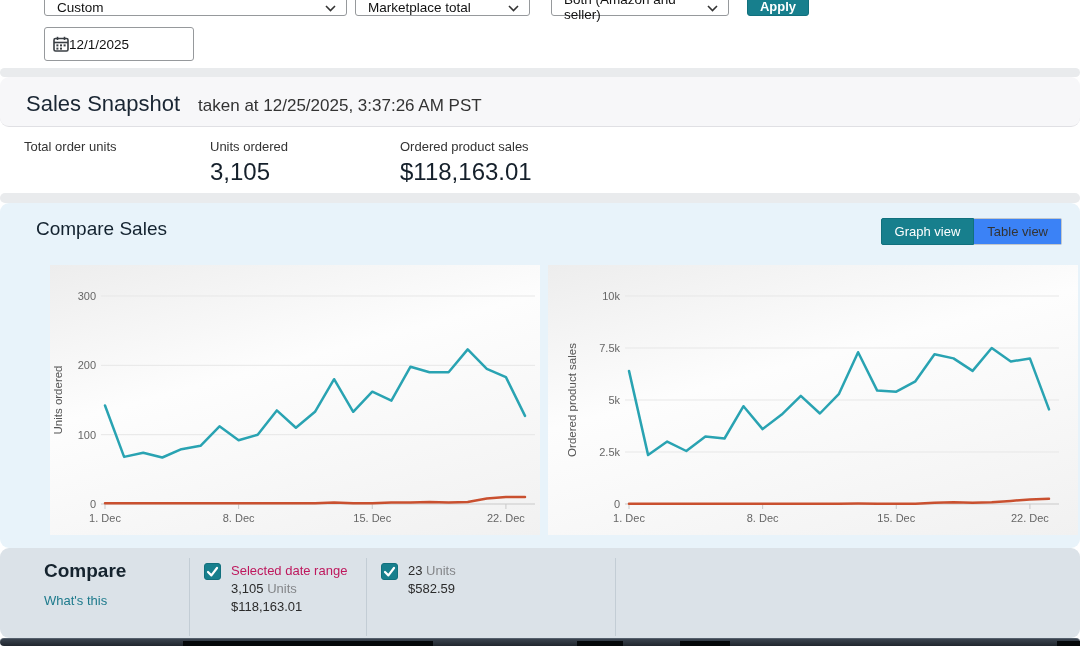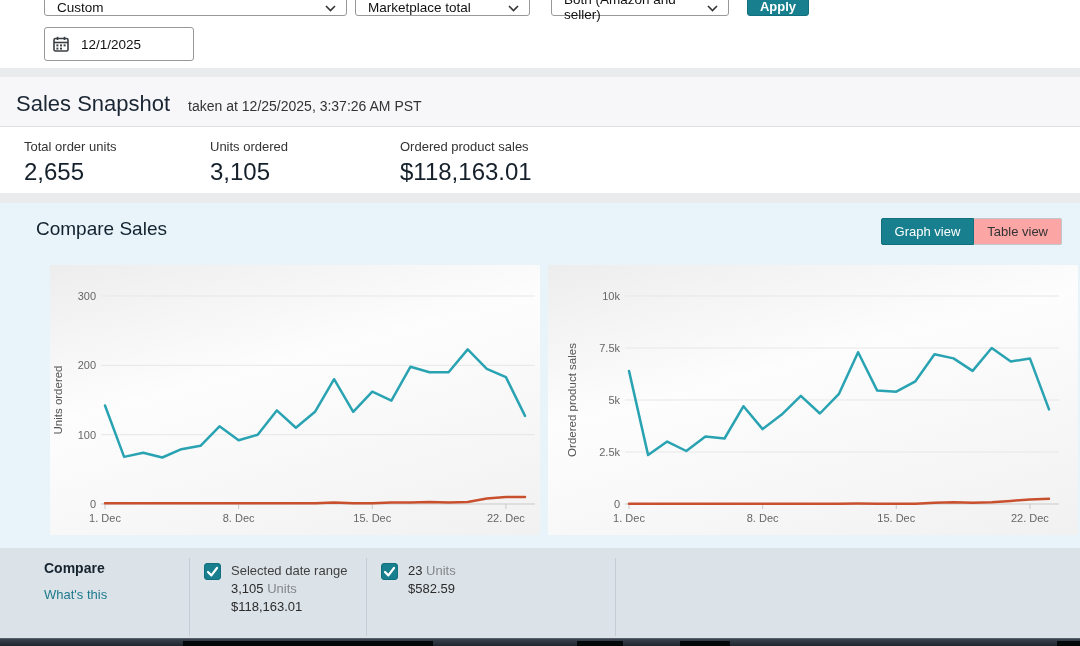--- a/index.html
+++ b/index.html
@@ -1,82 +1,82 @@
 <!DOCTYPE html>
 <html><head>
 <meta charset="utf-8">
 <style>
   * { box-sizing: border-box; }
   html,body { margin:0; padding:0; }
   body {
     width:1080px; height:646px; overflow:hidden; position:relative;
     font-family:"Liberation Sans", sans-serif; background:#fff; color:#1a1a1a;
   }
-  .abs { position:absolute; }
+  .abs { position:absolute;border-radius:9px; }
 
   
   #topbar { left:0; top:0; width:1080px; height:68px; background:#fff; }
   .select, .datefield {
     position:absolute; height:28px; background:#fff;
     border:1px solid #96999c; border-radius:3px;
     display:flex; align-items:center; font-size:13.5px; color:#111;
   }
   .row1 { top:-12px; padding:10px 10px 0 12px; justify-content:space-between; }
   .chev { flex:0 0 auto; margin-left:8px; }
   #apply-btn {
     position:absolute; top:-12px; left:747px; width:62px; height:28px;
     background:#177f8d; color:#fff; border:1px solid #11707d; border-radius:3px;
     font-size:13px; font-weight:bold; display:flex; align-items:center;
     justify-content:center; padding-top:9px; cursor:pointer;
   }
-  .datefield { top:27px; padding:16px 8px; gap:12px; }
+  .datefield { top:27px; padding:16px 8px; gap:0; }
   .cal { flex:0 0 auto; display:flex; }
 
   
   #gap1 { left:0; top:68px; width:1080px; height:9px; background:#e9ebed; }
   #snapshot-head {
     left:0; top:77px; width:1080px; height:50px; background:#f7f7f9;
     border-bottom:1px solid #e0e0e4; display:flex; align-items:baseline;
-    padding:14px 0 0 16px;
+    padding:14px 0 0 26px;
   }
   #snapshot-title { font-size:22px; color:#1a2633; font-weight:400; }
-  #snapshot-taken { font-size:14px; color:#333; margin-left:18px; }
+  #snapshot-taken { font-size:17px; color:#333; margin-left:18px; }
 
   #metrics { left:0; top:127px; width:1080px; height:66px; background:#fff;
     display:flex; padding:12px 0 0 24px; }
   .metric { display:flex; flex-direction:column; }
   .metric .lbl { font-size:13px; color:#333; margin-bottom:4px; }
   .metric .val { font-size:24px; color:#15202b; }
   .m0{width:186px}.m1{width:190px}.m2{width:180px}.m3{width:185px}
 
   #gap2 { left:0; top:193px; width:1080px; height:10px; background:#e9ebed; }
 
   
   #compare-panel { left:0; top:203px; width:1080px; height:345px; background:#e8f3fa; }
   #compare-title { position:absolute; left:36px; top:15px; font-size:19px; color:#13222f; }
   #view-toggle { position:absolute; right:18px; top:15px; display:flex; }
   .toggle-btn { height:27px; padding:0 13px; font-size:13px; display:flex;
     align-items:center; cursor:pointer; }
   #graph-view-btn { background:#177f8d; color:#fff; border:1px solid #11707d;
     border-radius:2px 0 0 2px; }
-  #table-view-btn { background:#fca5a5; color:#333; border:1px solid #c2c7cb;
+  #table-view-btn { background:#3b82f6; color:#333; border:1px solid #c2c7cb;
     border-left:none; border-radius:0 2px 2px 0; }
 
   .chart-card { position:absolute; top:62px; height:270px;
     background:linear-gradient(165deg,#ededed 0%, #fdfdfd 40%, #f1f1f1 100%); }
   #chart-left  { left:50px;  width:490px; }
   #chart-right { left:548px; width:530px; }
   svg text.tick { font-size:11px; fill:#666; }
   svg text.axis-title { font-size:11.5px; fill:#555; }
 
   
   #legend-band { left:0; top:548px; width:1080px; height:90px; background:#dbe2e8;
     display:flex; align-items:flex-start; padding:12px 0 0 44px; }
   #legend-head { width:145px; }
-  #legend-title { font-size:14px; font-weight:bold; color:#15232e; }
+  #legend-title { font-size:19px; font-weight:bold; color:#15232e; }
   #whats-this { font-size:13px; color:#1d7a8c; margin-top:11px; cursor:pointer; }
   .vdiv { width:1px; background:#c3cdd5; height:78px; margin-top:-2px; }
   .legend-item { display:flex; padding:2px 0 0 14px; }
   .legend-item .txt { margin-left:10px; font-size:13px; line-height:18px; }
   .li-label { font-size:13px; }
   .li-units .num { color:#2b2b2b; }
   .li-units .suf { color:#848689; }
   .li-sales { color:#2b2b2b; }
   .cb { width:17px; height:17px; border-radius:3px; background:#177f8d;
     border:1px solid #11707d; display:flex; align-items:center;
@@ -136,21 +136,20 @@
 <div class="abs" id="gap1"></div>
 
 <div class="abs" id="snapshot-head">
   <span id="snapshot-title">Sales Snapshot</span>
   <span id="snapshot-taken">taken at 12/25/2025, 3:37:26 AM PST</span>
 </div>
 
 <div class="abs" id="metrics">
   <div class="metric m0">
     <span class="lbl">Total order units</span>
-    <span class="val">2,655</span>
   </div>
   <div class="metric m1">
     <span class="lbl">Units ordered</span>
     <span class="val">3,105</span>
   </div>
   <div class="metric m2">
     <span class="lbl">Ordered product sales</span>
     <span class="val">$118,163.01</span>
   </div>
 </div>
@@ -224,21 +223,21 @@
     <div id="whats-this">What's this</div>
   </div>
   <div class="vdiv"></div>
   <div class="legend-item" id="legend-item-0">
     <div class="cb">
       <svg width="13" height="13">
           <polyline points="2,7 5.4,10.4 11,3" fill="none" stroke="#fff" stroke-width="2.2" stroke-linecap="round" stroke-linejoin="round"></polyline>
         </svg>
     </div>
     <div class="txt">
-      <div class="li-label" style="color:#404040;">Selected date range</div>
+      <div class="li-label" style="color:#be185d;">Selected date range</div>
       <div class="li-units"><span class="num">3,105</span><span class="suf"> Units</span></div>
       <div class="li-sales">$118,163.01</div>
     </div>
   </div>
   <div class="vdiv"></div>
   <div class="legend-item" id="legend-item-1">
     <div class="cb">
       <svg width="13" height="13">
           <polyline points="2,7 5.4,10.4 11,3" fill="none" stroke="#fff" stroke-width="2.2" stroke-linecap="round" stroke-linejoin="round"></polyline>
         </svg>

